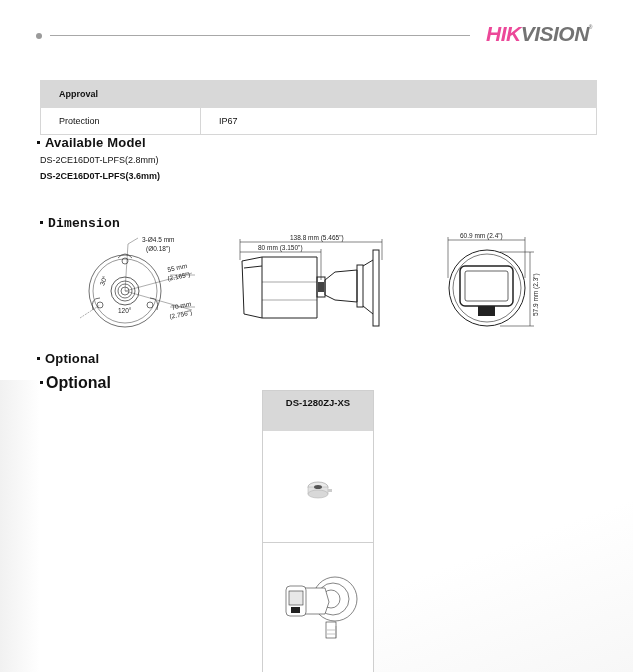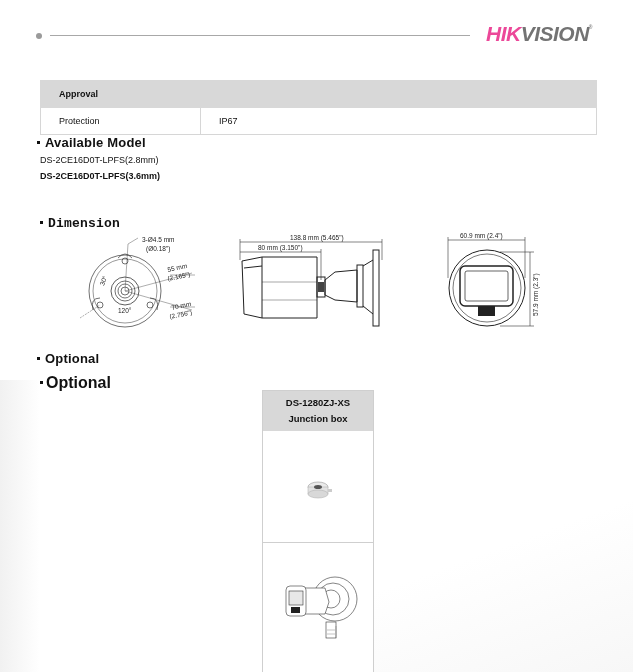--- a/index.html
+++ b/index.html
@@ -156,21 +156,20 @@
 <div class="section-title" style="left:37px; top:351px;">
   <span class="bullet"></span><span>Optional</span>
 </div>
 <div class="sub-title" style="left:40px; top:374px;">
   <span class="bullet"></span><span>Optional</span>
 </div>
 
 <div class="acc-card">
   <div class="acc-head">
     <div>DS-1280ZJ-XS</div>
-    <div>Junction box</div>
   </div>
   <div class="acc-cell-1">
     <svg width="110" height="112" viewBox="0 0 110 112">
       <ellipse cx="55" cy="56" rx="10" ry="5" fill="#eaeaea" stroke="#999" stroke-width="0.6"></ellipse>
       <rect x="45" y="56" width="20" height="7" fill="#e2e2e2" stroke="#aaa" stroke-width="0.5"></rect>
       <ellipse cx="55" cy="63" rx="10" ry="4" fill="#d8d8d8" stroke="#aaa" stroke-width="0.5"></ellipse>
       <ellipse cx="55" cy="56" rx="4" ry="2" fill="#555"></ellipse>
       <rect x="65" y="58" width="4" height="3" fill="#ccc"></rect>
     </svg>
   </div>

